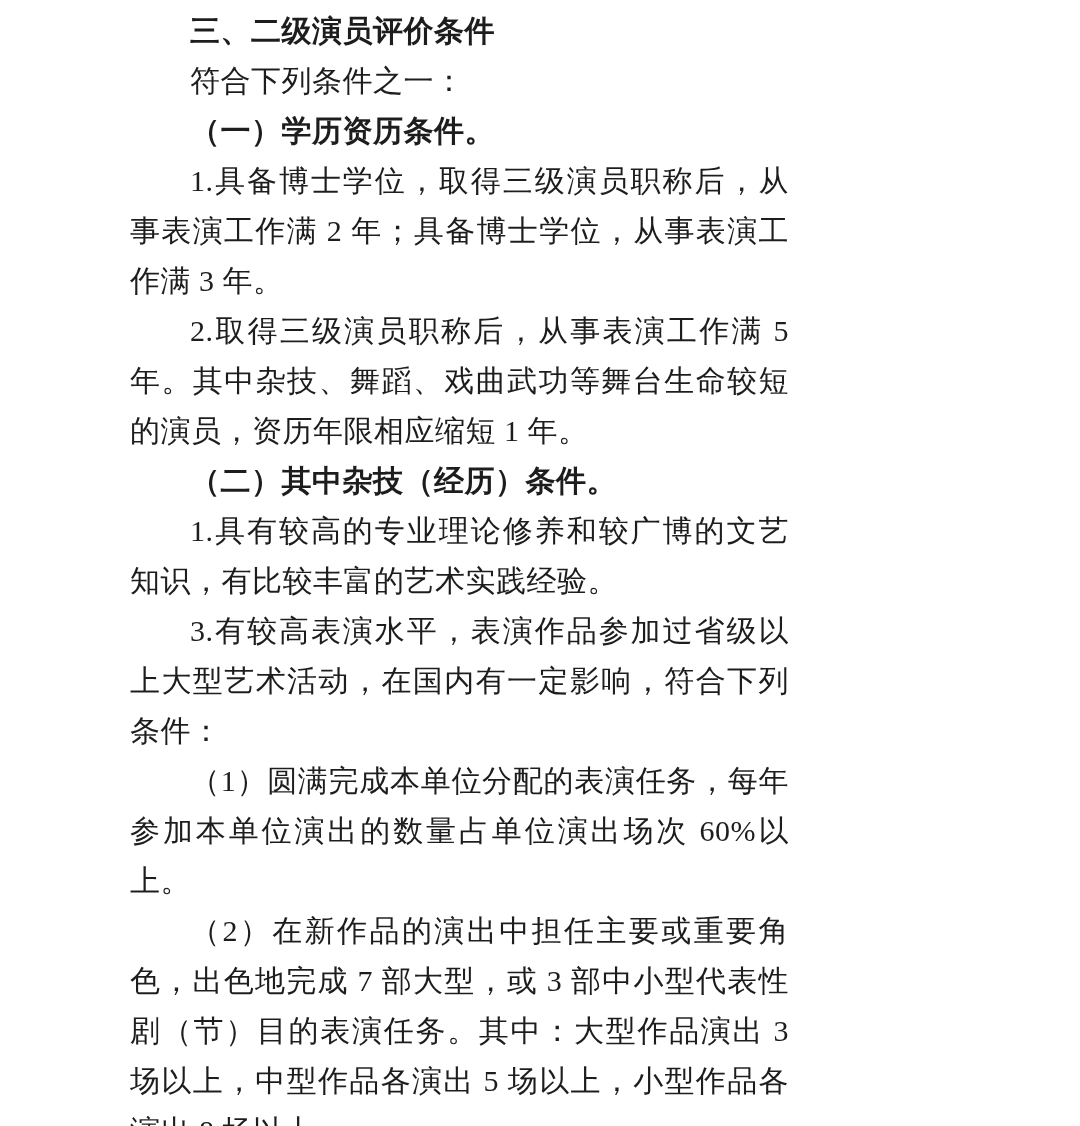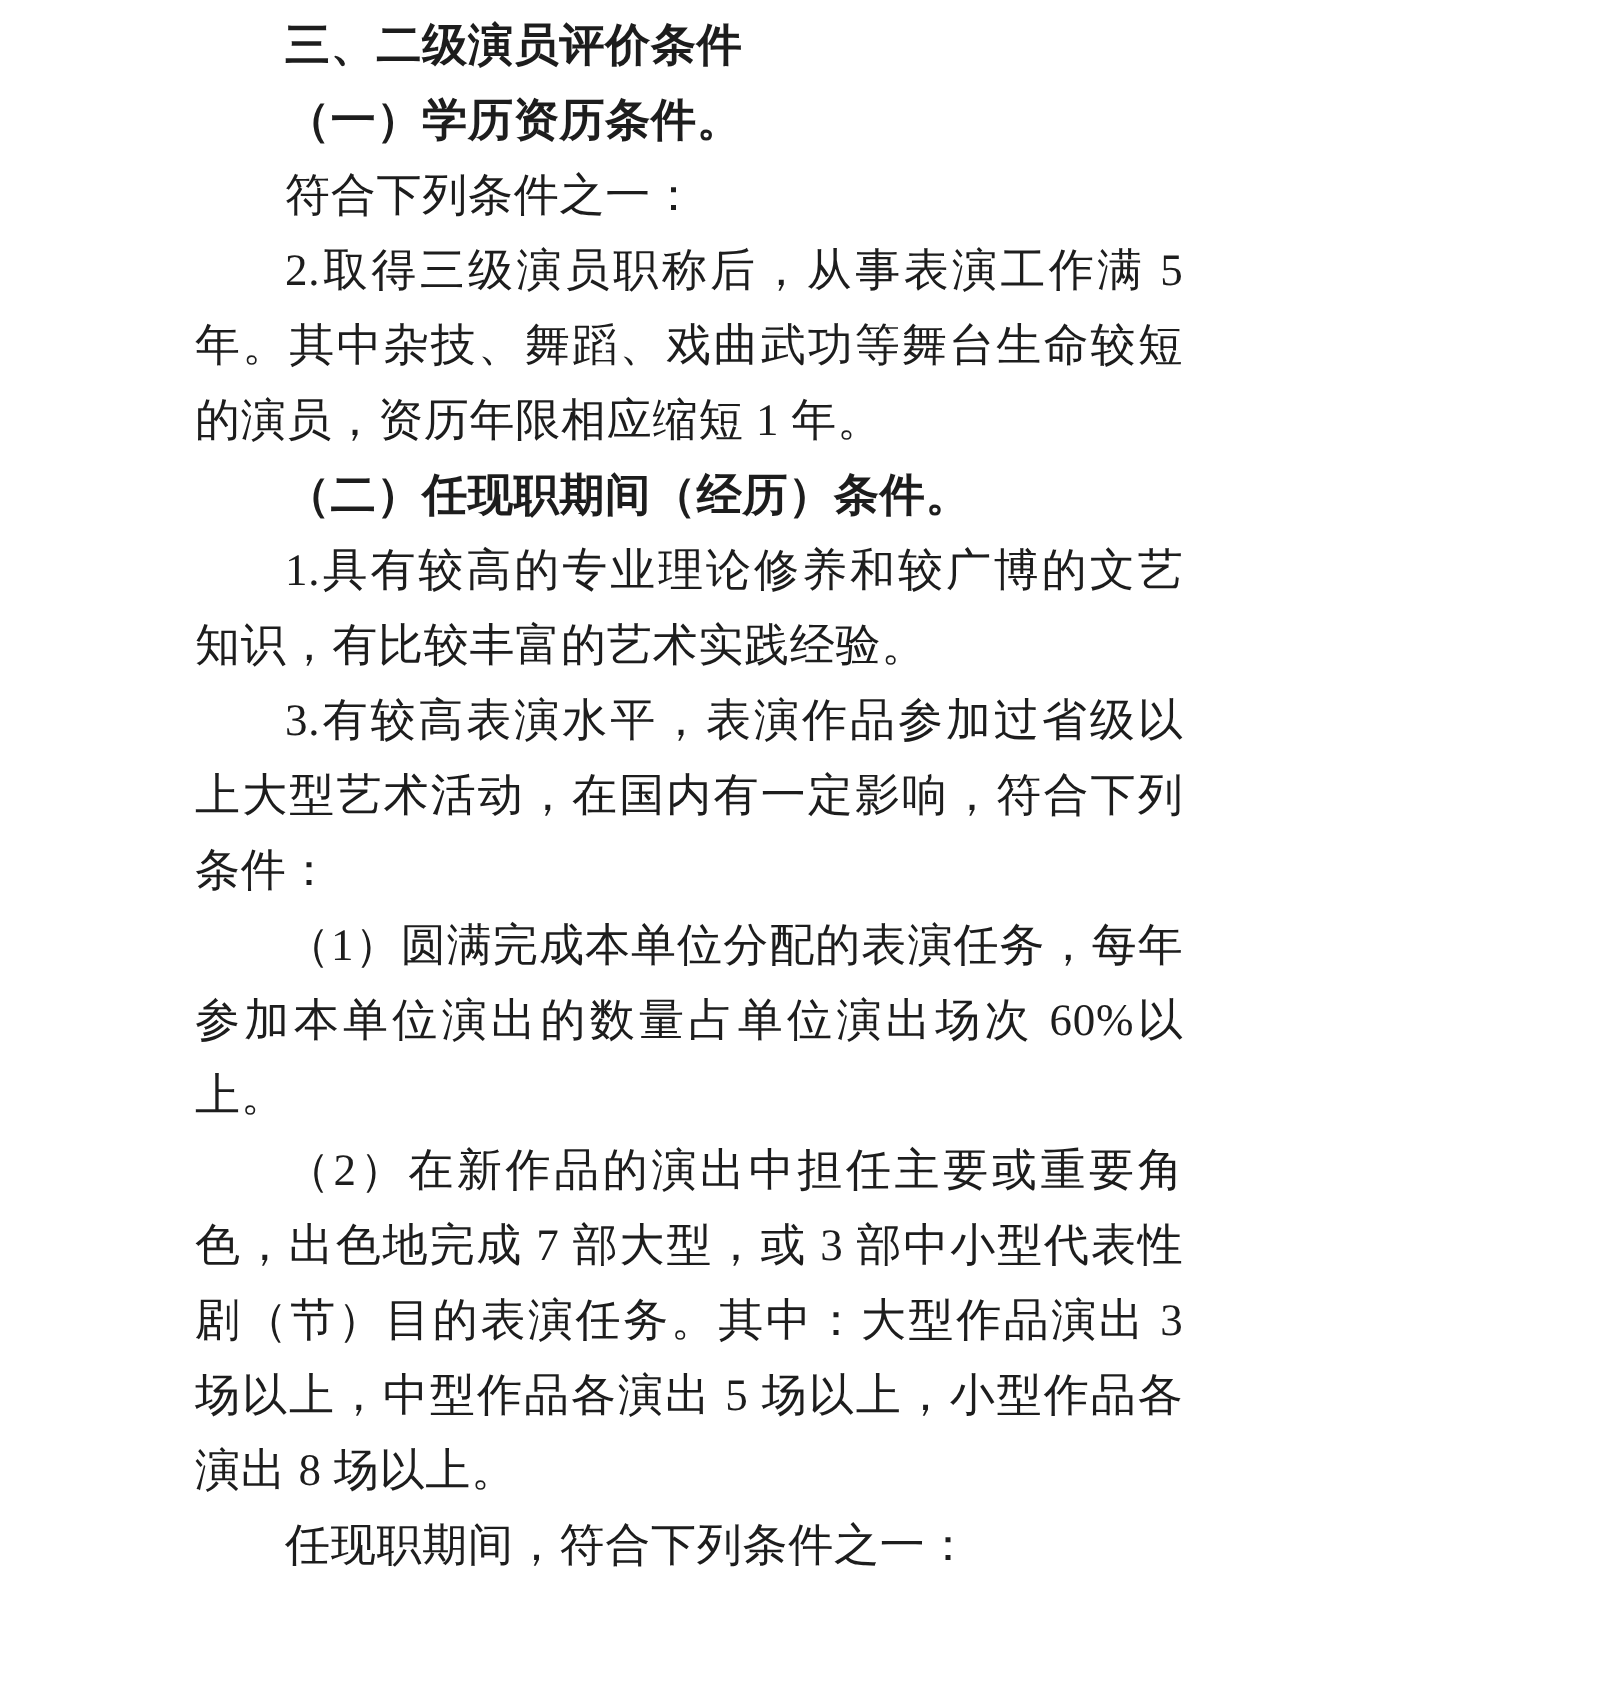--- a/index.html
+++ b/index.html
@@ -35,23 +35,24 @@
   .para.subheading {
     font-weight: bold;
   }
 </style>
 </head>
 <body>
 
 <div class="doc-page">
   <div id="doc-body">
       <p class="para heading">三、二级演员评价条件</p>
+      <p class="para body">符合下列条件之一：</p>
       <p class="para subheading">（一）学历资历条件。</p>
-      <p class="para body">符合下列条件之一：</p>
+      <p class="para body">1.具备博士学位，取得三级演员职称后，从事表演工作满 2 年；具备博士学位，从事表演工作满 3 年。</p>
       <p class="para body">2.取得三级演员职称后，从事表演工作满 5 年。其中杂技、舞蹈、戏曲武功等舞台生命较短的演员，资历年限相应缩短 1 年。</p>
-      <p class="para subheading">（二）任现职期间（经历）条件。</p>
+      <p class="para subheading">（二）其中杂技（经历）条件。</p>
       <p class="para body">1.具有较高的专业理论修养和较广博的文艺知识，有比较丰富的艺术实践经验。</p>
       <p class="para body">3.有较高表演水平，表演作品参加过省级以上大型艺术活动，在国内有一定影响，符合下列条件：</p>
       <p class="para body">（1）圆满完成本单位分配的表演任务，每年参加本单位演出的数量占单位演出场次 60%以上。</p>
       <p class="para body">（2）在新作品的演出中担任主要或重要角色，出色地完成 7 部大型，或 3 部中小型代表性剧（节）目的表演任务。其中：大型作品演出 3 场以上，中型作品各演出 5 场以上，小型作品各演出 8 场以上。</p>
       <p class="para body">任现职期间，符合下列条件之一：</p>
     </div>
 </div>
 
 </body></html>

